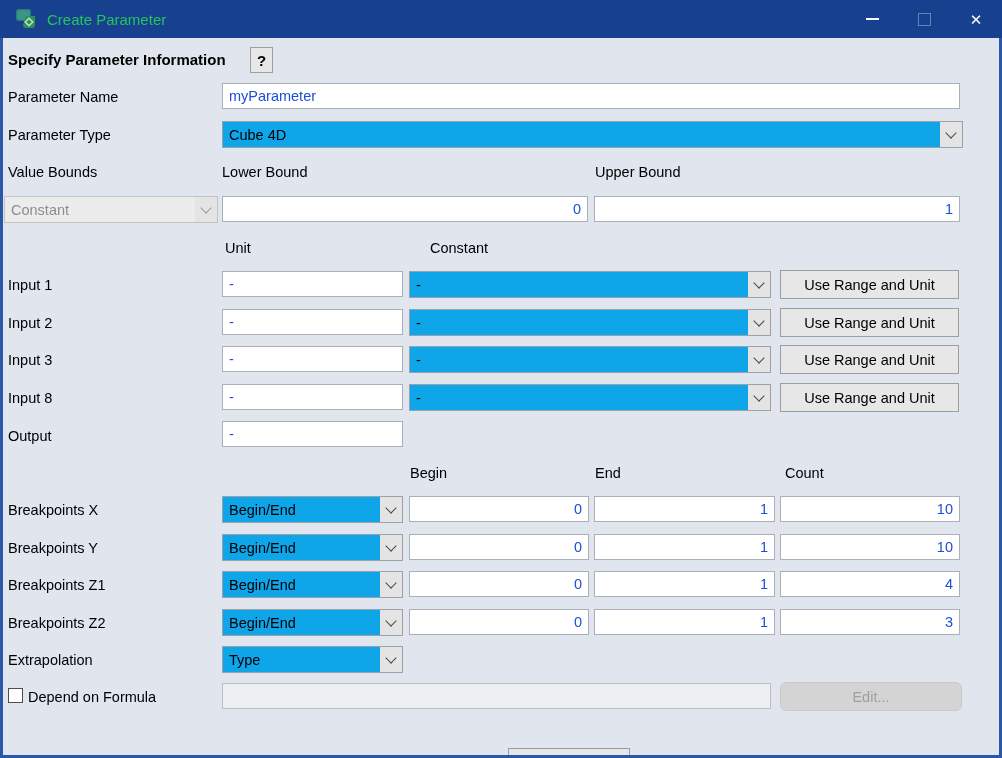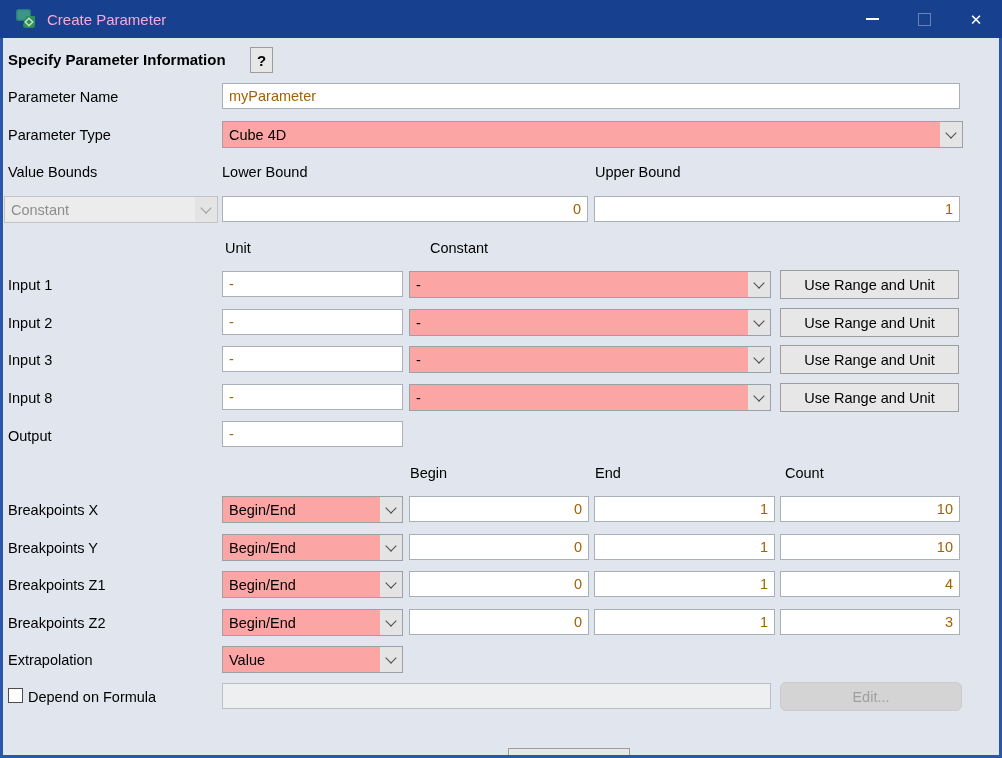--- a/index.html
+++ b/index.html
@@ -9,50 +9,50 @@
     position:relative; width:1002px; height:758px;
     background:#e0e5ee; overflow:hidden;
   }
 
   
   .titlebar {
     position:absolute; top:0; left:0; width:1002px; height:38px;
     background:#17418f; display:flex; align-items:center;
   }
   .app-icon { margin-left:15px; width:22px; height:22px; flex:0 0 auto; }
-  .title-text { color:#f9a8d4; font-size:15px; margin-left:10px; }
+  .title-text { color:#22c55e; font-size:15px; margin-left:10px; }
   .win-controls { position:absolute; right:0; top:0; height:38px; display:flex; }
   .wbtn { width:52px; height:38px; display:flex; align-items:center; justify-content:center; }
   .glyph-min { width:13px; height:0; border-top:2px solid #ffffff; display:block; }
   .glyph-max { width:11px; height:11px; border:1px solid rgba(255,255,255,0.35); display:block; }
   .glyph-close { color:#ffffff; font-size:15px; line-height:1; }
 
   
   .edge { position:absolute; background:#2a57a8; z-index:50; }
   .edge-left   { left:0; top:38px; width:3px; bottom:0; }
   .edge-right  { right:0; top:38px; width:3px; bottom:0; }
   .edge-bottom { left:0; bottom:0; height:3px; width:1002px; }
 
   
   .lbl { position:absolute; font-size:14.5px; color:#000; white-space:nowrap; }
   .hdr-bold { font-weight:bold; font-size:15px; }
   .col-hdr { font-size:14.5px; }
 
   .tin {
     position:absolute; height:17px; box-sizing:border-box;
     border:1px solid #a9b0b8; background:#ffffff;
-    font-family:"Liberation Sans", sans-serif; font-size:14.5px; color:#a16207;
+    font-family:"Liberation Sans", sans-serif; font-size:14.5px; color:#1d4ed8;
     padding:12px 6px; outline:none;
   }
   .tin.num { text-align:right; }
   .tin.disabled { background:#edeff1; border-color:#b9bfc6; }
 
   .sel {
     position:absolute; height:27px; box-sizing:border-box;
-    border:1px solid #9aa1a9; background:#fca5a5;
+    border:1px solid #9aa1a9; background:#0ea5e9;
     display:flex; align-items:stretch;
   }
   .sel-text { flex:1; font-size:14.5px; color:#000; padding:0 6px; display:flex; align-items:center;
               white-space:nowrap; overflow:hidden; }
   .sel-btn { width:22px; background:#e4e4e4; display:flex; align-items:center; justify-content:center; }
   .chev { width:7px; height:7px; border-right:1.6px solid #4a4a4a; border-bottom:1.6px solid #4a4a4a;
           transform:rotate(45deg); margin-top:-4px; }
   .sel.disabled { background:#ececec; border-color:#c3c3c3; }
   .sel.disabled .sel-text { color:#8d8d8d; }
   .sel.disabled .sel-btn { background:#e4e4e4; }
@@ -222,21 +222,21 @@
     <span class="sel-btn">
         <i class="chev"></i>
       </span>
   </div>
   <input class="tin num" style="left: 409px; top: 609px; width: 180px;" value="0">
   <input class="tin num" style="left: 594px; top: 609px; width: 181px;" value="1">
   <input class="tin num" style="left: 780px; top: 609px; width: 180px;" value="3">
 
   <span class="lbl" style="left:8px; top:652px;">Extrapolation</span>
   <div class="sel" style="left:222px; top:646px; width:181px;">
-    <span class="sel-text">Value</span>
+    <span class="sel-text">Type</span>
     <span class="sel-btn">
         <i class="chev"></i>
       </span>
   </div>
 
   <span class="cb" style="left:8px; top:688px;"></span>
   <span class="lbl" style="left:28px; top:689px;">Depend on Formula</span>
   <input class="tin disabled" style="left: 222px; top: 683px; width: 549px;" disabled="" value="">
   <button class="btn dim" style="left:780px; top:682px; width:182px;border-radius:6px;" disabled="">Edit...</button>
 

